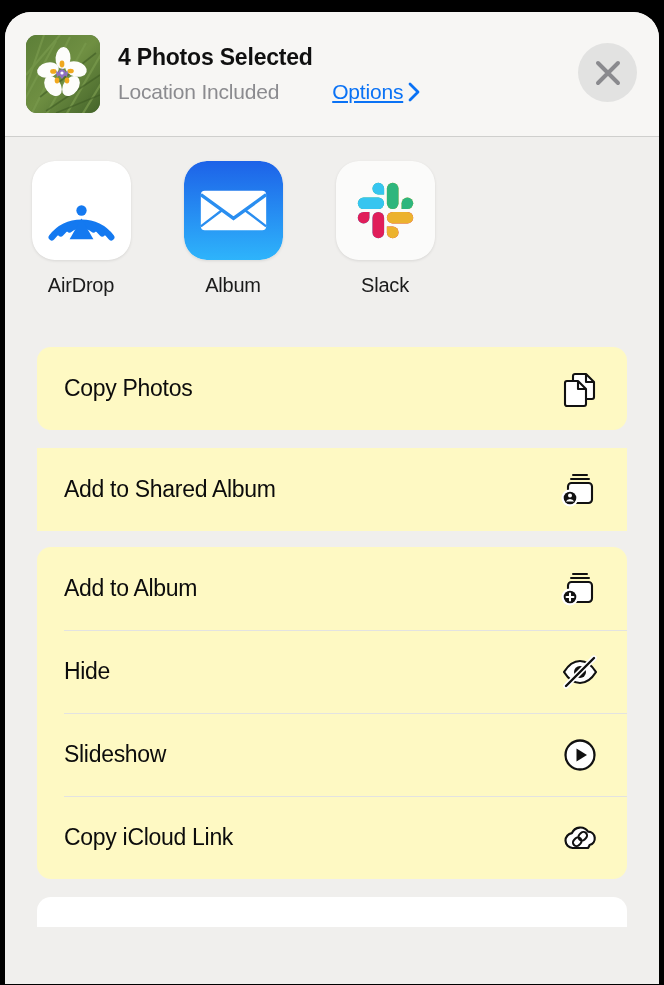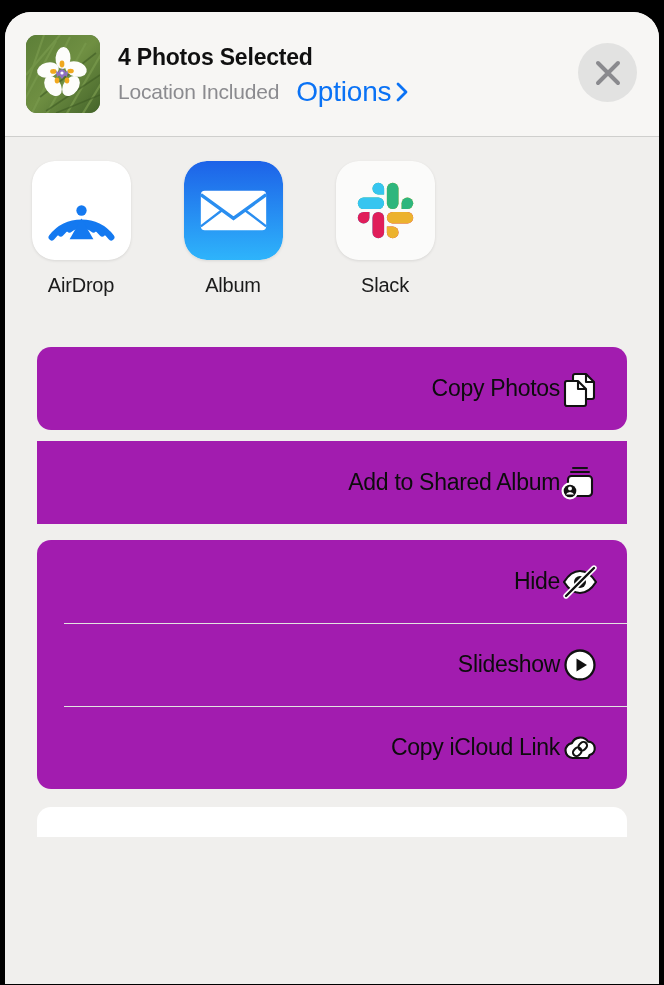--- a/index.html
+++ b/index.html
@@ -53,33 +53,35 @@
     font-size:23px;
     font-weight:bold;
     color:#101010;
     letter-spacing:-.2px;
     line-height:30px;
   }
   #sub-row {
     margin-top:6px;
     display:flex; align-items:flex-start;
     line-height:28px;
+    gap:36px;
   }
   #sel-sub {
     font-size:21px;
     color:#8b8b8f;
     letter-spacing:-.2px;
   }
   #options-link {
     margin-left:17px;
-    font-size:28px;
+    font-size:21px;
     color:#0a72f5;
     letter-spacing:-.2px;
     display:flex; align-items:center; gap:5px;
     cursor:pointer;
+    text-decoration:underline;
   }
   #options-chev { display:block; }
 
   #close-btn {
     position:absolute; right:22px; top:31px;
     width:59px; height:59px;
     border-radius:50%;
     background:#e2e2e1;
     display:flex; align-items:center; justify-content:center;
     cursor:pointer;
@@ -114,24 +116,23 @@
     margin-top:14px;
     font-size:20px;
     color:#1b1b1b;
     letter-spacing:-.2px;
     white-space:nowrap;
   }
 
   
   #cards { padding:0 32px; }
   .card {
-    background:#a21caf;
+    background:#fef9c3;
     border-radius:14px;
     overflow:hidden;
-    text-align:right;
   }
 
   .row {
     position:relative;
     height:83px;
     display:flex; align-items:center;
     padding:0 27px 0 27px;
     cursor:pointer;
   }
   .row + .row::before {
@@ -159,21 +160,21 @@
     border-radius:0;
   }
   #highlight-box {
     position:absolute;
     left:-5px; top:-5px;
     right:-5px; bottom:-5px;
     border:4px solid #fb0a06;
     border-radius:2px;
     pointer-events:none;
   }
-  #highlight-wrap { position:relative; margin-top:11px; }
+  #highlight-wrap { position:relative; margin-top:18px; }
 
   
   #bottom-peek {
     margin-top:18px;
     height:30px;
     background:#fff;
     border-radius:14px 14px 0 0;
   }
 </style>
 </head>
@@ -360,20 +361,33 @@
               <path d="M4.9 30.6 a4.6 4.6 0 0 1 8.2 0 Z" fill="#fff"></path>
             </svg>
           </span>
         </div>
         <div id="highlight-box"></div>
       </div>
     </div>
 
     <div class="card" style="margin-top:16px;">
 
+      <div class="row">
+        <span class="row-label">Add to Album</span>
+        <span class="row-icon">
+          <svg width="38" height="38" viewBox="0 0 38 38">
+            <path d="M12 4 h14" stroke="#111" stroke-width="2" stroke-linecap="round"></path>
+            <path d="M10 8 h18" stroke="#111" stroke-width="2" stroke-linecap="round"></path>
+            <rect x="7" y="12" width="24" height="20" rx="3.5" fill="#fff" stroke="#111" stroke-width="2.1"></rect>
+            <circle cx="9" cy="27" r="7" fill="#fff" stroke="#fff" stroke-width="3"></circle>
+            <circle cx="9" cy="27" r="6.3" fill="#111"></circle>
+            <path d="M9 23.6 v6.8 M5.6 27 h6.8" stroke="#fff" stroke-width="2.1" stroke-linecap="round"></path>
+          </svg>
+        </span>
+      </div>
 
 
       <div class="row">
         <span class="row-label">Hide</span>
         <span class="row-icon">
           <svg width="38" height="38" viewBox="0 0 38 38">
             <path d="M3 19 C8 11 14 8 19 8 C24 8 30 11 35 19
                      C30 27 24 30 19 30 C14 30 8 27 3 19 Z" fill="#fff" stroke="#111" stroke-width="2.2" stroke-linejoin="round"></path>
             <circle cx="19" cy="19" r="6" fill="#111"></circle>
             <path d="M5 33 L33 5" stroke="#fff" stroke-width="5.4" stroke-linecap="round"></path>

